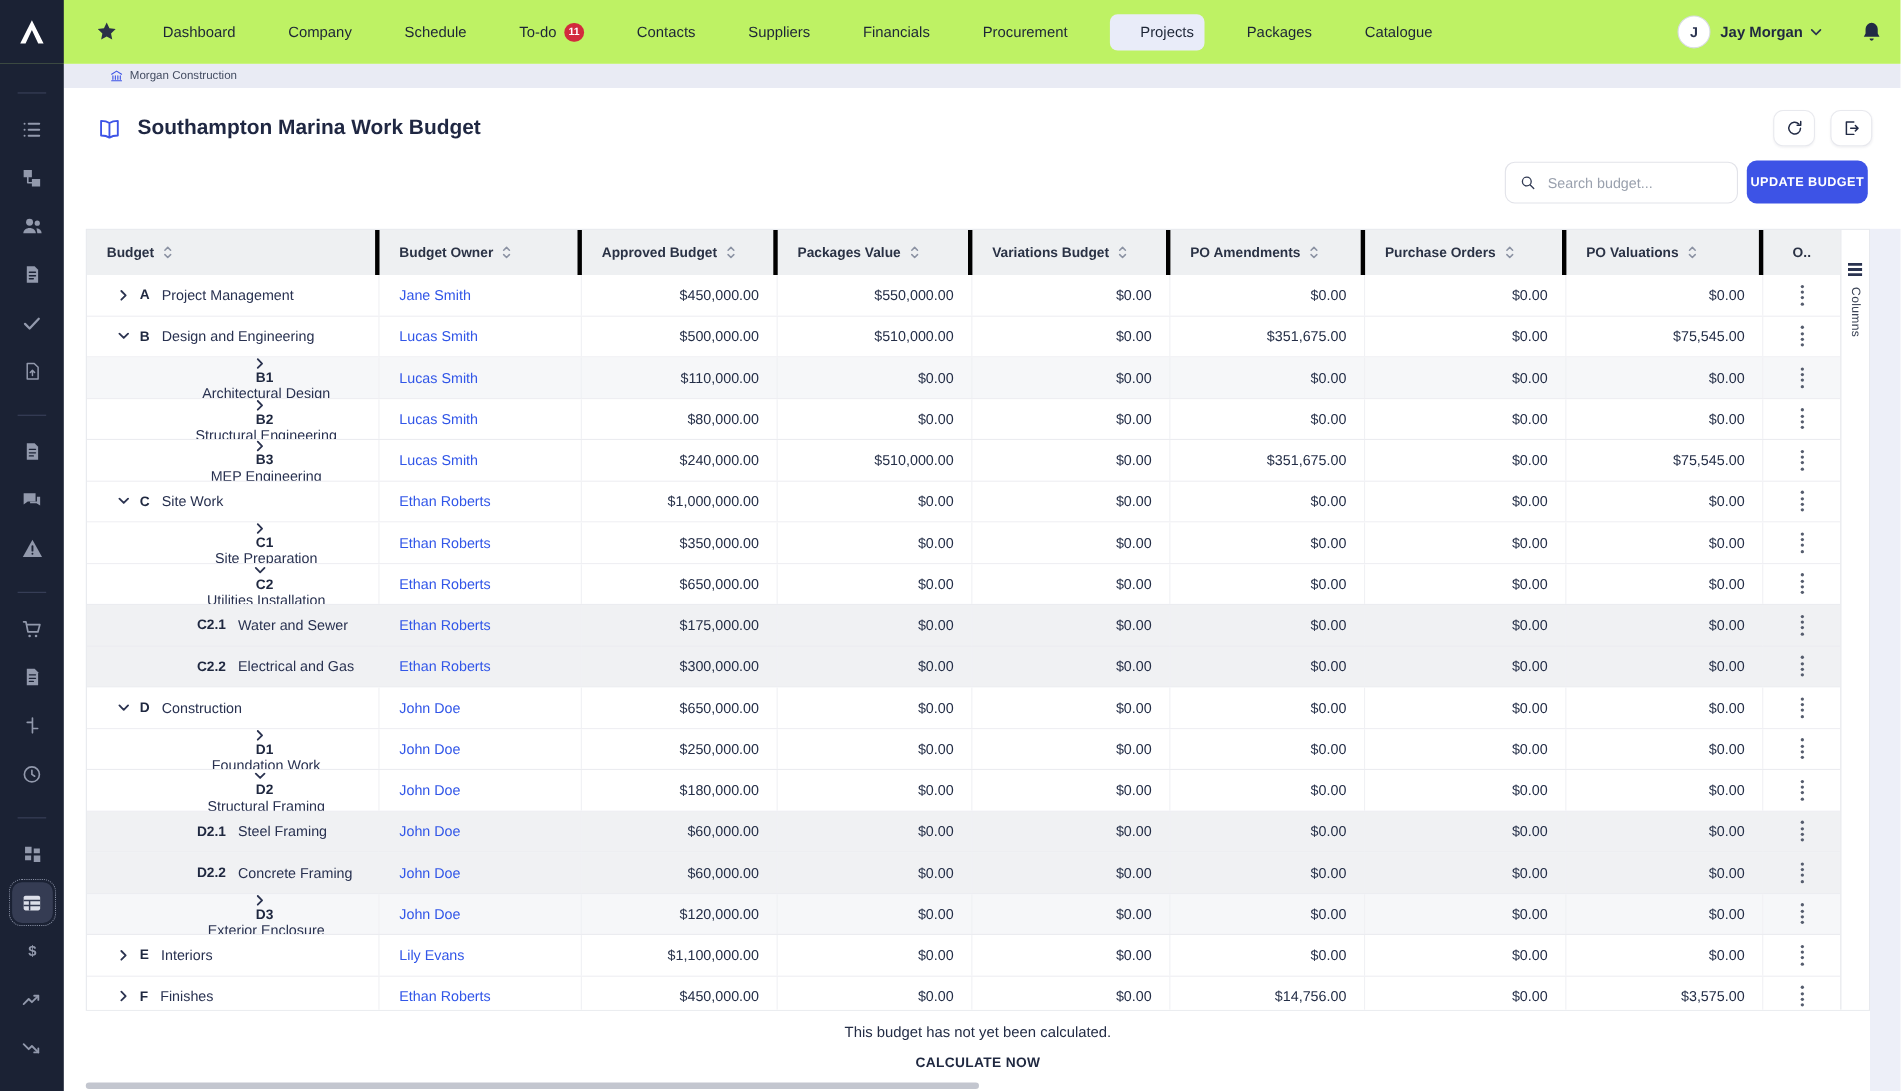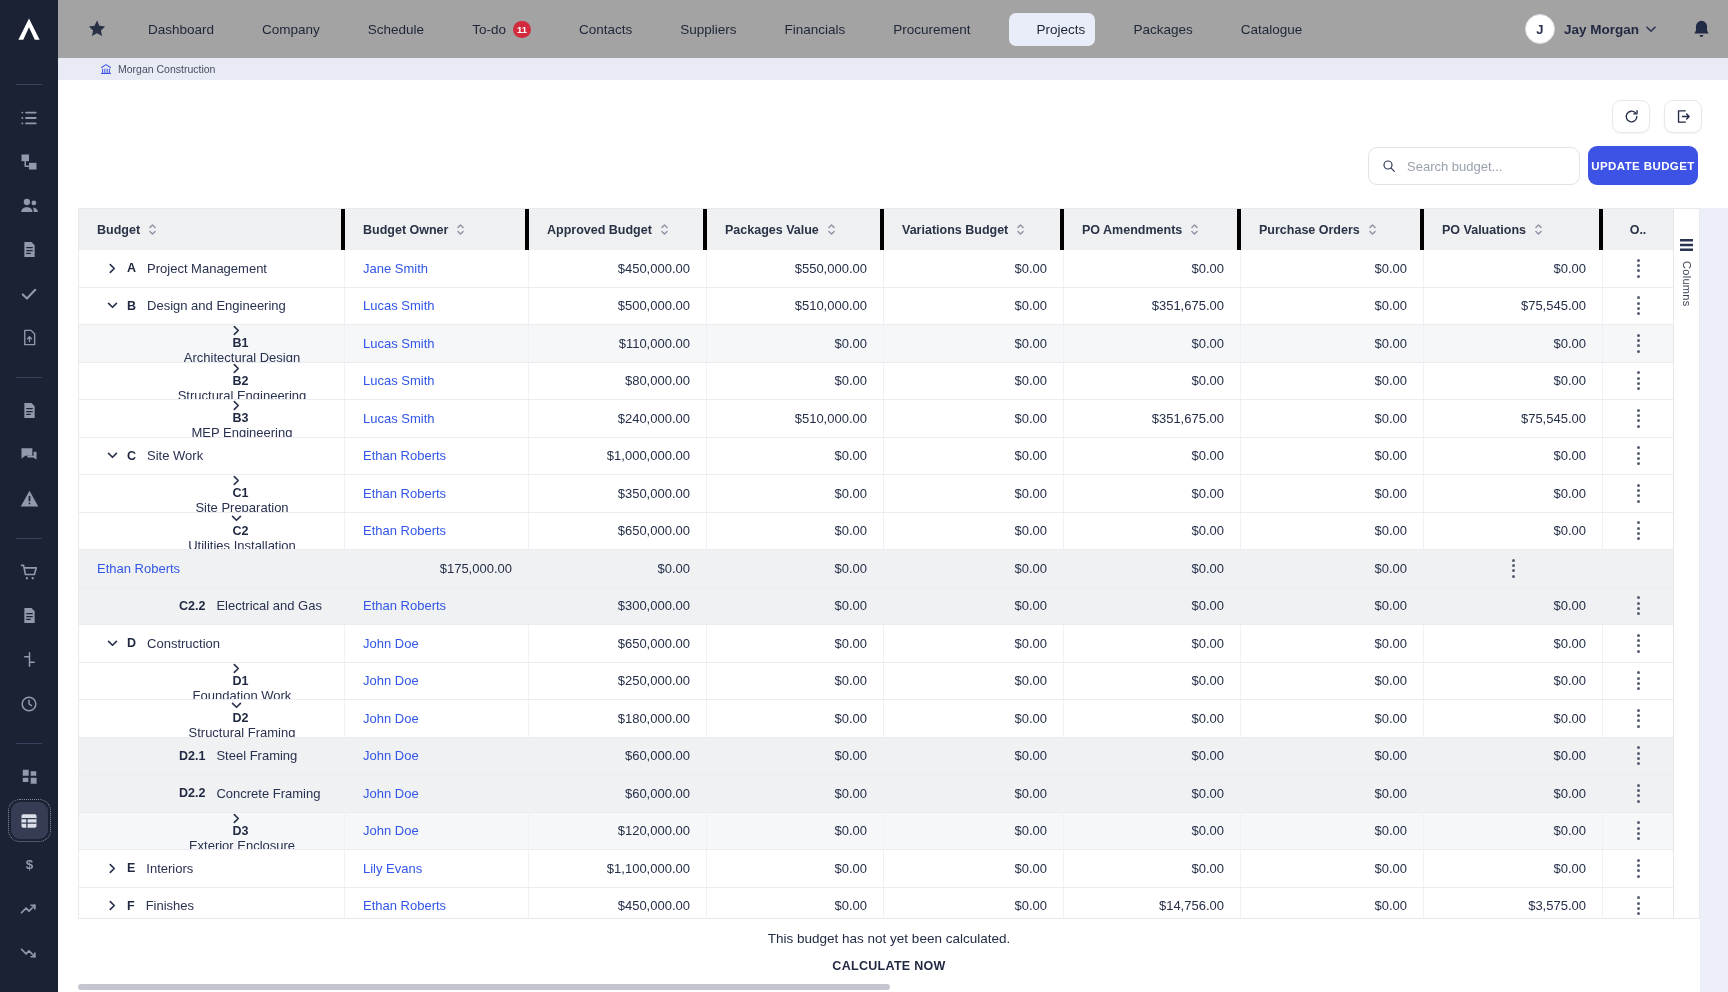--- a/index.html
+++ b/index.html
@@ -2,21 +2,21 @@
 <html><head>
 <meta charset="utf-8">
 <style>
   * { margin:0; padding:0; box-sizing:border-box; }
   body { font-family:"Liberation Sans", sans-serif; background:#ffffff; }
   #app { position:relative; width:1728px; height:992px; overflow:hidden; background:#ffffff; }
   .icn { display:inline-flex; align-items:center; justify-content:center; }
   .icn svg { display:block; }
 
   
-  .topnav { position:absolute; left:0; top:0; width:1728px; height:58px; background:#a3a3a3; z-index:5; }
+  .topnav { position:absolute; left:0; top:0; width:1728px; height:58px; background:#bef264; z-index:5; }
   .logo-box { position:absolute; left:0; top:0; width:58px; height:58px; background:#1b2234; display:flex; align-items:center; justify-content:center; }
   .fav-star { position:absolute; left:86px; top:18px; width:22px; height:22px; }
   .nav-items { position:absolute; left:138px; top:0; height:58px; display:flex; align-items:center; gap:28px; }
   .nav-item { font-size:13.5px; font-weight:500; color:#1d2536; white-space:nowrap; display:flex; align-items:center; gap:7px; padding:9px 10px; border-radius:7px; cursor:pointer; }
   .nav-item.active { background:#e9ecf9;padding-left:28px; }
   .nav-badge { min-width:17px; height:17px; border-radius:9px; background:#d22b3d; color:#ffffff; font-size:9.5px; font-weight:700; display:flex; align-items:center; justify-content:center; padding:0 4px; }
   .user-cluster { position:absolute; right:14px; top:0; height:58px; display:flex; align-items:center; }
   .avatar { width:30px; height:30px; border-radius:50%; border:1px solid #d8dbe4; background:#ffffff; color:#2a3350; font-size:13px; font-weight:600; display:flex; align-items:center; justify-content:center; }
   .user-name { margin-left:9px; font-size:13.5px; font-weight:600; color:#1f2840; }
   .user-chev { margin-left:7px; }
@@ -308,20 +308,28 @@
       <div class="side-btn">
         <span class="icn">
           <svg width="20" height="20" viewBox="0 0 24 24" fill="none" stroke="currentColor" stroke-linecap="round" stroke-linejoin="round" stroke-width="2">
             <path d="M3 7.5 8.5 13l3.5-3.5 7 7"></path>
             <path d="M14.5 16.5H19V12"></path>
           </svg>
         </span>
       </div>
     </div>
 
+  <div class="title-row">
+    <span class="icn">
+      <svg width="23" height="19" viewBox="0 0 24 20" fill="none" stroke="#3d53e6" stroke-width="1.8" stroke-linecap="round" stroke-linejoin="round">
+          <path d="M12 4C10 2.7 7.6 2 4 2v14c3.6 0 6 .7 8 2 2-1.3 4.4-2 8-2V2c-3.6 0-6 .7-8 2zM12 4v14"></path>
+        </svg>
+    </span>
+    <span class="page-title">Southampton Marina Work Budget</span>
+  </div>
 
   <div class="hdr-btn refresh">
     <span class="icn">
       <svg width="17" height="17" viewBox="0 0 24 24" fill="none" stroke="#222b45" stroke-width="1.9" stroke-linecap="round" stroke-linejoin="round">
           <path d="M19.5 12a7.5 7.5 0 1 1-2.1-5.2"></path>
           <path d="M19.8 3.6v4.6h-4.6"></path>
         </svg>
     </span>
   </div>
   <div class="hdr-btn export">
@@ -641,20 +649,24 @@
             <div>
               <span class="kebab">
                 <i></i>
                 <i></i>
                 <i></i>
                 <i></i>
               </span>
             </div>
           </div>
           <div class="grid trow shade2">
+            <div class="c-budget lv3">
+              <span class="row-code">C2.1</span>
+              <span class="row-name">Water and Sewer</span>
+            </div>
             <div class="c-owner">
               <span class="owner-link">Ethan Roberts</span>
             </div>
             <div class="num">$175,000.00</div>
             <div class="num">$0.00</div>
             <div class="num">$0.00</div>
             <div class="num">$0.00</div>
             <div class="num">$0.00</div>
             <div class="num">$0.00</div>
             <div>

